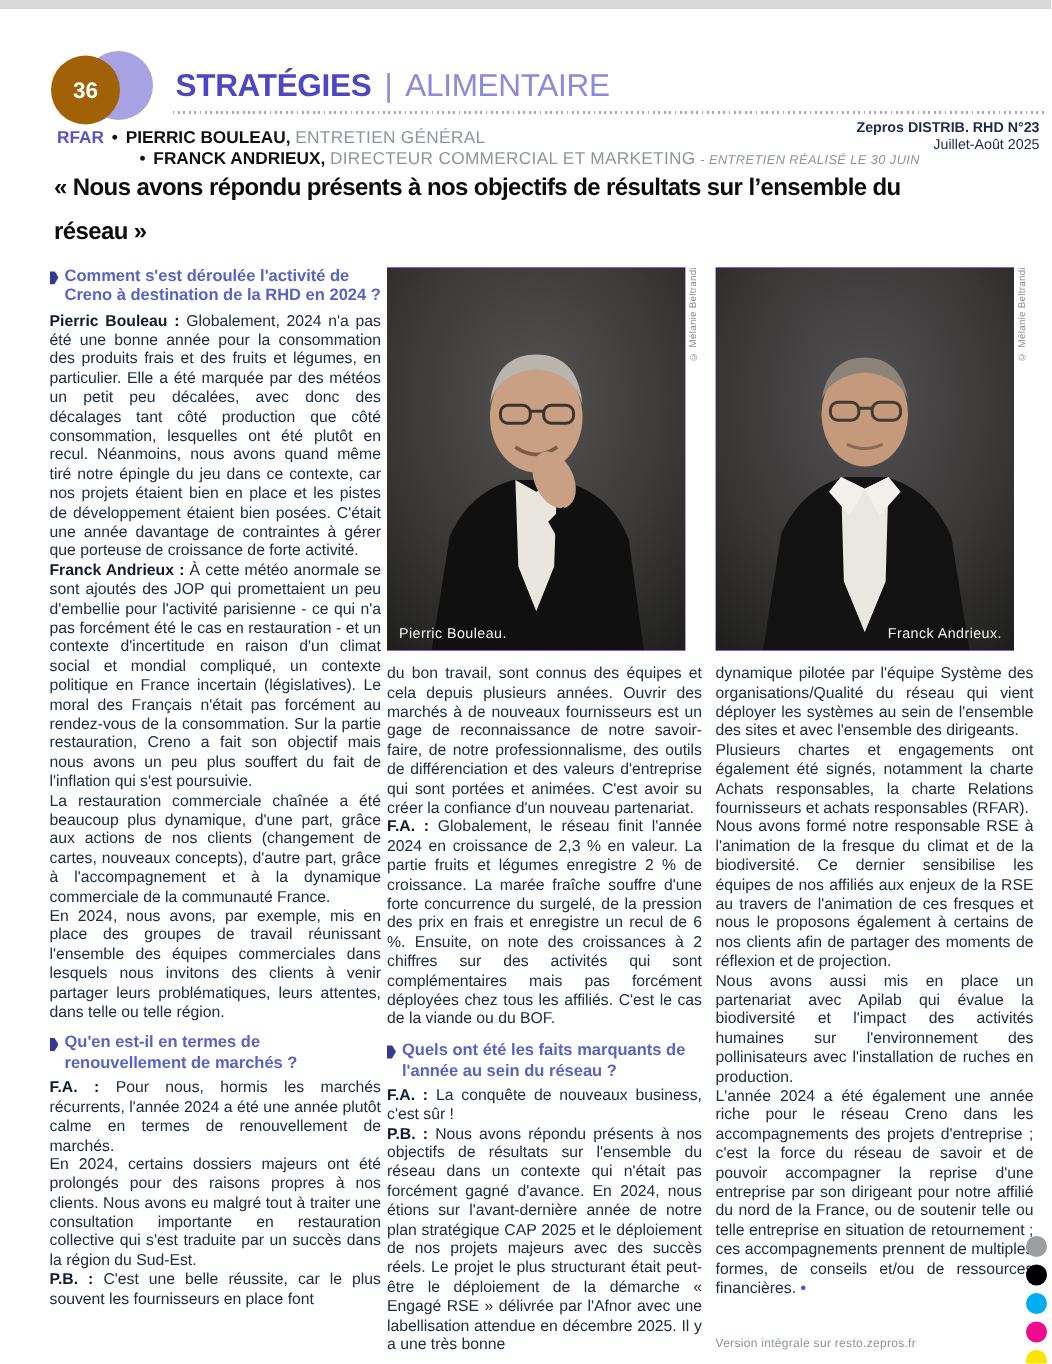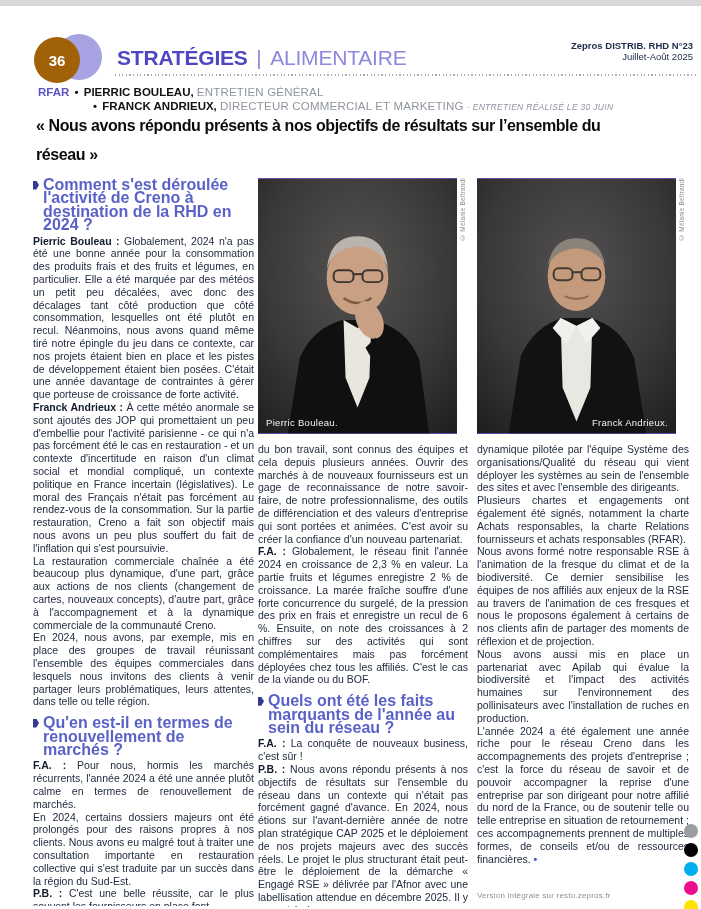--- a/index.html
+++ b/index.html
@@ -21,21 +21,21 @@
     color:#fff; font-weight:bold; font-size:15px; }
 
   .section-title { position:absolute; left:117px; top:46px; font-size:21px; font-weight:800;
     letter-spacing:-0.2px; white-space:nowrap; }
   .section-title .main { color:#4e46c3; }
   .section-title .divider { color:#8d88de; font-weight:400; margin:0 3px; }
   .section-title .sub { color:#8d88de; font-weight:400; }
 
   .issue { position:absolute; right:8px; top:40px; text-align:right; color:#1e2a4a;
     font-size:9.5px; line-height:11px; }
-  .issue .l1 { font-weight:bold; }
+  .issue .l1 { font-weight:bold;margin-top:40px; }
 
   .dotted-divider { position:absolute; left:115px; top:74px; width:582px; height:2px;
     background:repeating-linear-gradient(90deg,#a9abb3 0 1.2px, transparent 1.2px 3.6px); }
 
   
   .kicker { position:absolute; left:38px; top:86px; font-size:11.5px; line-height:13.5px; white-space:nowrap; }
   .kicker .brand { color:#5a54c6; font-weight:bold; }
   .kicker .bullet { color:#111; font-weight:bold; margin:0 2px; }
   .kicker .pname { color:#111; font-weight:bold; }
   .kicker .prole { color:#8f959e; letter-spacing:0.2px; }
@@ -60,21 +60,21 @@
     font-size:6.5px; color:#8a8a8a; letter-spacing:0.2px; white-space:nowrap; }
 
   
   .col { position:absolute; text-align:justify; font-size:10.5px; line-height:12.8px;
     color:#212c40; hyphens:auto; -webkit-hyphens:auto; overflow:hidden; }
   .col-1 { left:33px;  top:178px; width:221px; height:728px; }
   .col-2 { left:258px; top:443px; width:210px; height:464px; }
   .col-3 { left:477px; top:443px; width:212px; height:446px; }
   .col p { margin:0; }
   .col p b { color:#131c2e; }
-  .question { position:relative; color:#5a62c8; font-weight:bold; font-size:16px;
+  .question { position:relative; color:#5a62c8; font-weight:bold; font-size:11px;
     line-height:13.4px; padding-left:10px; margin:8px 0 3px 0; text-align:left; }
   .question:first-child { margin-top:0; }
   .qmark { position:absolute; left:0; top:2.5px; width:6px; height:9px; background:#343a8f;
     clip-path:polygon(0 0, 55% 0, 100% 50%, 55% 100%, 0 100%); }
   .end-dot { color:#4456c4; font-weight:bold; }
 
   .footer-note { position:absolute; left:477px; top:891px; font-size:8px; color:#8b929c; letter-spacing:0.2px; }
 
   
   .print-marks { position:absolute; left:684px; top:824px; width:14px; height:90px; }
@@ -175,21 +175,21 @@
     <figcaption class="caption">Franck Andrieux.</figcaption>
   </figure>
   <div class="credit-strip credit-strip-2">
     <span class="credit-text">© Mélanie Beltrandi</span>
   </div>
 
   <div class="col col-1">
       <div class="question"><span class="qmark"></span>Comment s'est déroulée l'activité de Creno à destination de la RHD en 2024 ?</div>
       <p><b>Pierric Bouleau : </b>Globalement, 2024 n'a pas été une bonne année pour la consommation des produits frais et des fruits et légumes, en particulier. Elle a été marquée par des météos un petit peu décalées, avec donc des décalages tant côté production que côté consommation, lesquelles ont été plutôt en recul. Néanmoins, nous avons quand même tiré notre épingle du jeu dans ce contexte, car nos projets étaient bien en place et les pistes de développement étaient bien posées. C'était une année davantage de contraintes à gérer que porteuse de croissance de forte activité.</p>
       <p><b>Franck Andrieux : </b>À cette météo anormale se sont ajoutés des JOP qui promettaient un peu d'embellie pour l'activité parisienne - ce qui n'a pas forcément été le cas en restauration - et un contexte d'incertitude en raison d'un climat social et mondial compliqué, un contexte politique en France incertain (législatives). Le moral des Français n'était pas forcément au rendez-vous de la consommation. Sur la partie restauration, Creno a fait son objectif mais nous avons un peu plus souffert du fait de l'inflation qui s'est poursuivie.</p>
-      <p>La restauration commerciale chaînée a été beaucoup plus dynamique, d'une part, grâce aux actions de nos clients (changement de cartes, nouveaux concepts), d'autre part, grâce à l'accompagnement et à la dynamique commerciale de la communauté Creno.</p>
+      <p>La restauration commerciale chaînée a été beaucoup plus dynamique, d'une part, grâce aux actions de nos clients (changement de cartes, nouveaux concepts), d'autre part, grâce à l'accompagnement et à la dynamique commerciale de la communauté France.</p>
       <p>En 2024, nous avons, par exemple, mis en place des groupes de travail réunissant l'ensemble des équipes commerciales dans lesquels nous invitons des clients à venir partager leurs problématiques, leurs attentes, dans telle ou telle région.</p>
       <div class="question"><span class="qmark"></span>Qu'en est-il en termes de renouvellement de marchés ?</div>
       <p><b>F.A. : </b>Pour nous, hormis les marchés récurrents, l'année 2024 a été une année plutôt calme en termes de renouvellement de marchés.</p>
       <p>En 2024, certains dossiers majeurs ont été prolongés pour des raisons propres à nos clients. Nous avons eu malgré tout à traiter une consultation importante en restauration collective qui s'est traduite par un succès dans la région du Sud-Est.</p>
       <p><b>P.B. : </b>C'est une belle réussite, car le plus souvent les fournisseurs en place font</p>
     </div>
   <div class="col col-2">
       <p>du bon travail, sont connus des équipes et cela depuis plusieurs années. Ouvrir des marchés à de nouveaux fournisseurs est un gage de reconnaissance de notre savoir-faire, de notre professionnalisme, des outils de différenciation et des valeurs d'entreprise qui sont portées et animées. C'est avoir su créer la confiance d'un nouveau partenariat.</p>
       <p><b>F.A. : </b>Globalement, le réseau finit l'année 2024 en croissance de 2,3 % en valeur. La partie fruits et légumes enregistre 2 % de croissance. La marée fraîche souffre d'une forte concurrence du surgelé, de la pression des prix en frais et enregistre un recul de 6 %. Ensuite, on note des croissances à 2 chiffres sur des activités qui sont complémentaires mais pas forcément déployées chez tous les affiliés. C'est le cas de la viande ou du BOF.</p>
       <div class="question"><span class="qmark"></span>Quels ont été les faits marquants de l'année au sein du réseau ?</div>

